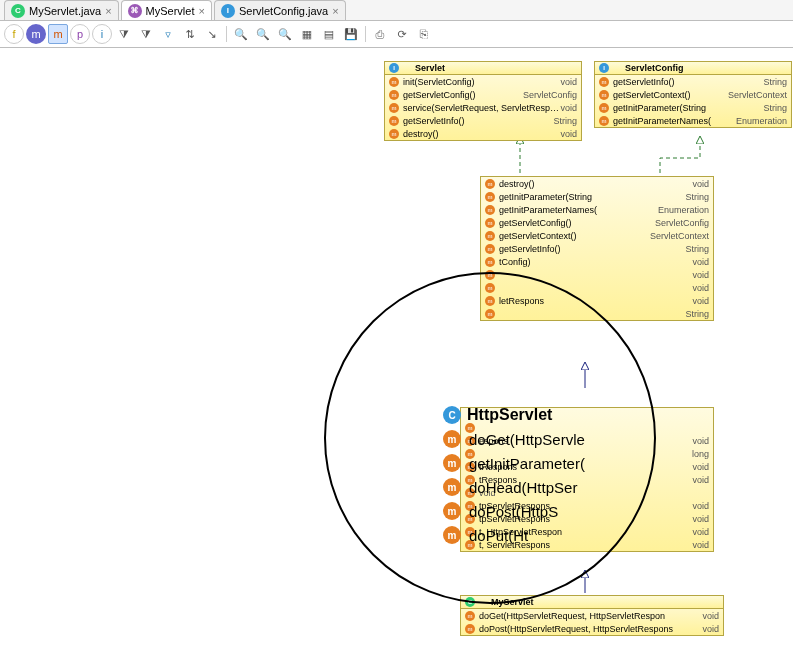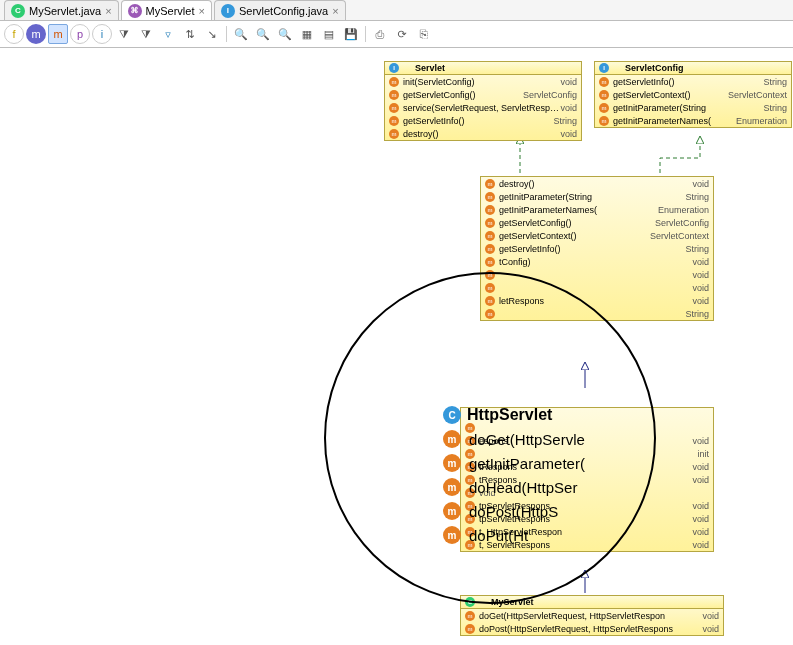--- a/index.html
+++ b/index.html
@@ -225,21 +225,21 @@
           <span class="ty"></span>
         </div>
         <div class="row">
           <span class="bic">m</span>
           <span class="nm">espons</span>
           <span class="ty">void</span>
         </div>
         <div class="row">
           <span class="bic">m</span>
           <span class="nm"></span>
-          <span class="ty">init</span>
+          <span class="ty">long</span>
         </div>
         <div class="row">
           <span class="bic">m</span>
           <span class="nm">tRespons</span>
           <span class="ty">void</span>
         </div>
         <div class="row">
           <span class="bic">m</span>
           <span class="nm">tRespons</span>
           <span class="ty">void</span>

